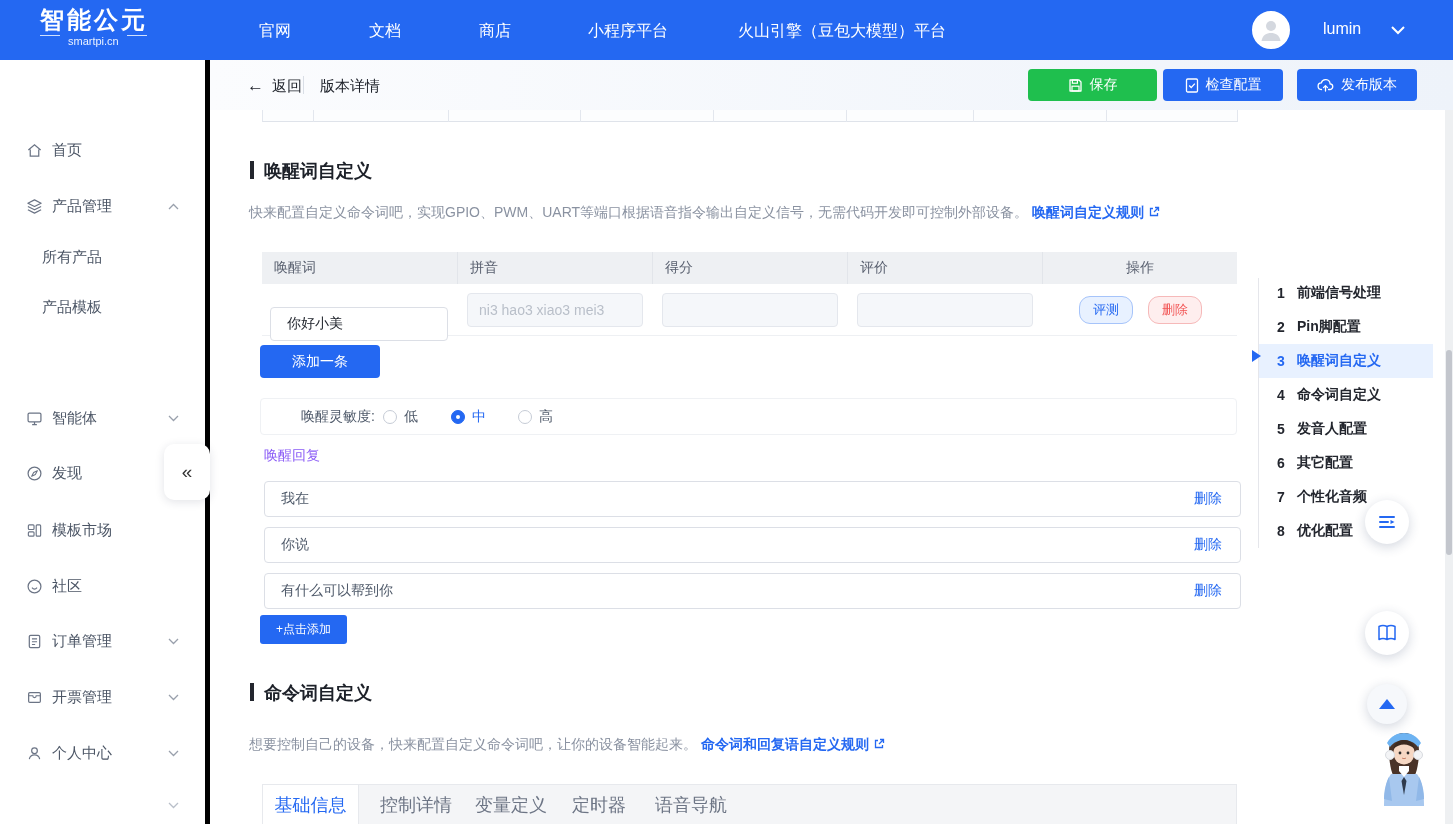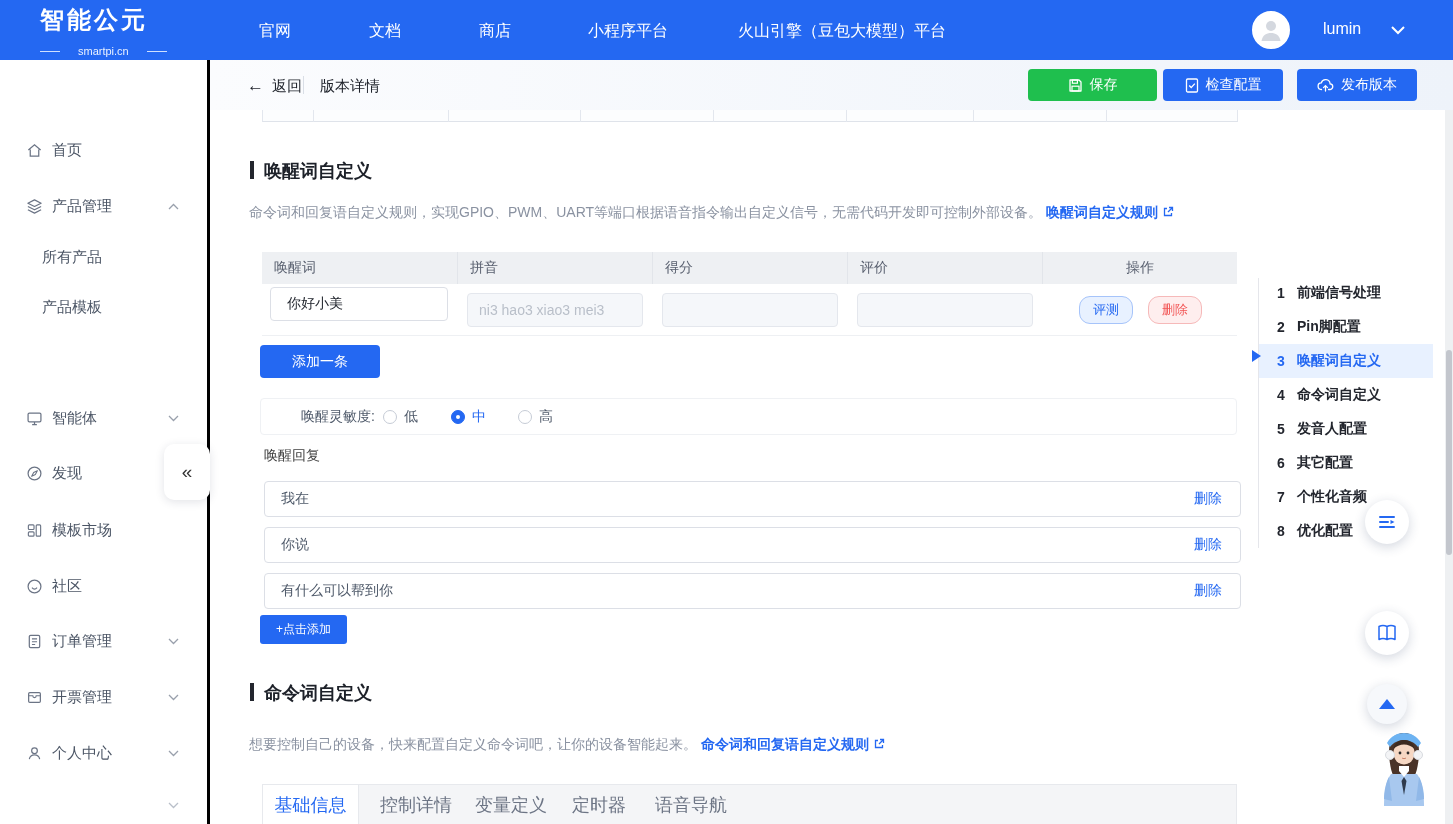--- a/index.html
+++ b/index.html
@@ -3,24 +3,24 @@
 <meta charset="utf-8">
 <style>
   *{box-sizing:border-box;margin:0;padding:0}
   html,body{width:1453px;height:824px}
   body{font-family:"Liberation Sans","DejaVu Sans",sans-serif;position:relative;overflow:hidden;background:#fff;color:#1d2129}
   .abs{position:absolute}
   
   .hdr{position:absolute;left:0;top:0;width:1453px;height:60px;background:#2468f2;z-index:30}
   .hnav{position:absolute;top:21px;color:#fff;font-size:16px;cursor:pointer;white-space:nowrap}
   .logo-t{font-size:24px;font-weight:bold;color:#fff;letter-spacing:3px;line-height:24px}
-  .logo-s{display:flex;align-items:center;gap:18px;color:#eaf1ff;font-size:11px;margin-top:13px}
+  .logo-s{display:flex;align-items:flex-start;gap:8px;color:#eaf1ff;font-size:11px;margin-top:3px}
   .logo-s i{display:block;width:20px;height:1px;background:#cfe0ff}
   
-  .sbar{position:absolute;left:0;top:60px;width:210px;height:764px;background:#fff;border-right:3px solid #000000;z-index:20}
+  .sbar{position:absolute;left:0;top:60px;width:210px;height:764px;background:#fff;border-right:5px solid #000000;z-index:20}
   .sit{position:absolute;left:0;width:210px;height:26px;display:flex;align-items:center;cursor:pointer;color:#4b5565;font-size:15px}
   .sit .ic{position:absolute;left:26px;width:17px;height:17px;color:#6b7485}
   .sit .lb{position:absolute;left:52px;white-space:nowrap}
   .sit .lb.sub{left:42px}
   .sit .ch{position:absolute;left:168px;color:#99a0ac}
   svg{display:block}
   
   .tbar{position:absolute;left:210px;top:60px;width:1243px;height:50px;background:linear-gradient(90deg,#fbfcfe 0%,#eef3fa 100%);z-index:10}
   .btn{position:absolute;height:32px;border:none;border-radius:4px;color:#fff;font-size:14px;display:flex;align-items:center;justify-content:center;gap:7px;cursor:pointer}
   
@@ -208,57 +208,57 @@
   <div class="vline" style="left:450px;top:0;height:14px"></div>
   <div class="vline" style="left:583px;top:0;height:14px"></div>
   <div class="vline" style="left:710px;top:0;height:14px"></div>
   <div class="vline" style="left:843px;top:0;height:14px"></div>
 </div>
 
 <div class="secbar" style="left:250px;top:161px"></div>
 <div class="sectitle" style="left:264px;top:159px">唤醒词自定义</div>
 
 <div class="desc" style="left:249px;top:204px">
-  <span>命令词和回复语自定义规则，实现GPIO、PWM、UART等端口根据语音指令输出自定义信号，无需代码开发即可控制外部设备。</span>
+  <span>快来配置自定义命令词吧，实现GPIO、PWM、UART等端口根据语音指令输出自定义信号，无需代码开发即可控制外部设备。</span>
   <span class="rulelink">唤醒词自定义规则</span>
   <svg style="display:inline;vertical-align:-1px" width="12" height="12" viewBox="0 0 12 12">
       <path d="M5 2.5H2.5v7h7V7" fill="none" stroke="#2468f2" stroke-width="1.3"></path>
       <path d="M7 1.5h3.5V5M10.3 1.7L6 6" fill="none" stroke="#2468f2" stroke-width="1.3"></path>
     </svg>
 </div>
 
 <div class="abs" style="left:262px;top:252px;width:975px;height:32px;background:#eef0f3">
   <div class="thead-cell" style="left:0;width:195px">唤醒词</div>
   <div class="thead-cell" style="left:195px;width:195px;border-left:1px solid #e2e5ea">拼音</div>
   <div class="thead-cell" style="left:390px;width:195px;border-left:1px solid #e2e5ea">得分</div>
   <div class="thead-cell" style="left:585px;width:195px;border-left:1px solid #e2e5ea">评价</div>
   <div class="thead-cell" style="left:780px;width:195px;border-left:1px solid #e2e5ea;justify-content:center;padding-left:0">操作</div>
 </div>
 <div class="abs" style="left:262px;top:284px;width:975px;height:52px;background:#fff;border-bottom:1px solid #eef0f3">
-  <input class="inp" style="left: 8px; top: 3px; width: 178px; padding-left: 16px;" value="你好小美">
+  <input class="inp" style="left: 8px; top: 23px; width: 178px; padding-left: 16px;" value="你好小美">
   <input class="inp dis" style="left: 205px; top: 9px; width: 176px;" disabled="" placeholder="ni3 hao3 xiao3 mei3">
   <input class="inp dis" style="left: 400px; top: 9px; width: 176px;" disabled="">
   <input class="inp dis" style="left: 595px; top: 9px; width: 176px;" disabled="">
   <div class="minibtn" style="left:817px;top:12px;background:#e8f1ff;border:1px solid #a6c4fa;color:#2468f2">评测</div>
   <div class="minibtn" style="left:886px;top:12px;background:#feeeee;border:1px solid #f6b9b9;color:#f25555">删除</div>
 </div>
 
 <button class="btn" style="left:260px;top:345px;width:120px;height:33px;background:#2468f2">添加一条</button>
 
 <div class="abs" style="left:260px;top:398px;width:977px;height:37px;background:#fff;border:1px solid #eff1f4;border-radius:4px">
   <span class="rlabel" style="left:40px">唤醒灵敏度:</span>
   <span class="radio" style="left:122px"></span>
   <span class="rlabel" style="left:143px">低</span>
   <span class="radio sel" style="left:190px"></span>
   <span class="rlabel" style="left:211px;color:#2468f2">中</span>
   <span class="radio" style="left:257px"></span>
   <span class="rlabel" style="left:278px">高</span>
 </div>
 
-<div class="abs" style="left:264px;top:447px;font-size:14px;color:#404040">唤醒回复</div>
+<div class="abs" style="left:264px;top:447px;font-size:14px;color:#8b5cf6">唤醒回复</div>
 
 <div class="reply" style="left:264px;top:481px">
   <span class="tx">我在</span>
   <span class="del">删除</span>
 </div>
 <div class="reply" style="left:264px;top:527px">
   <span class="tx">你说</span>
   <span class="del">删除</span>
 </div>
 <div class="reply" style="left:264px;top:573px">

